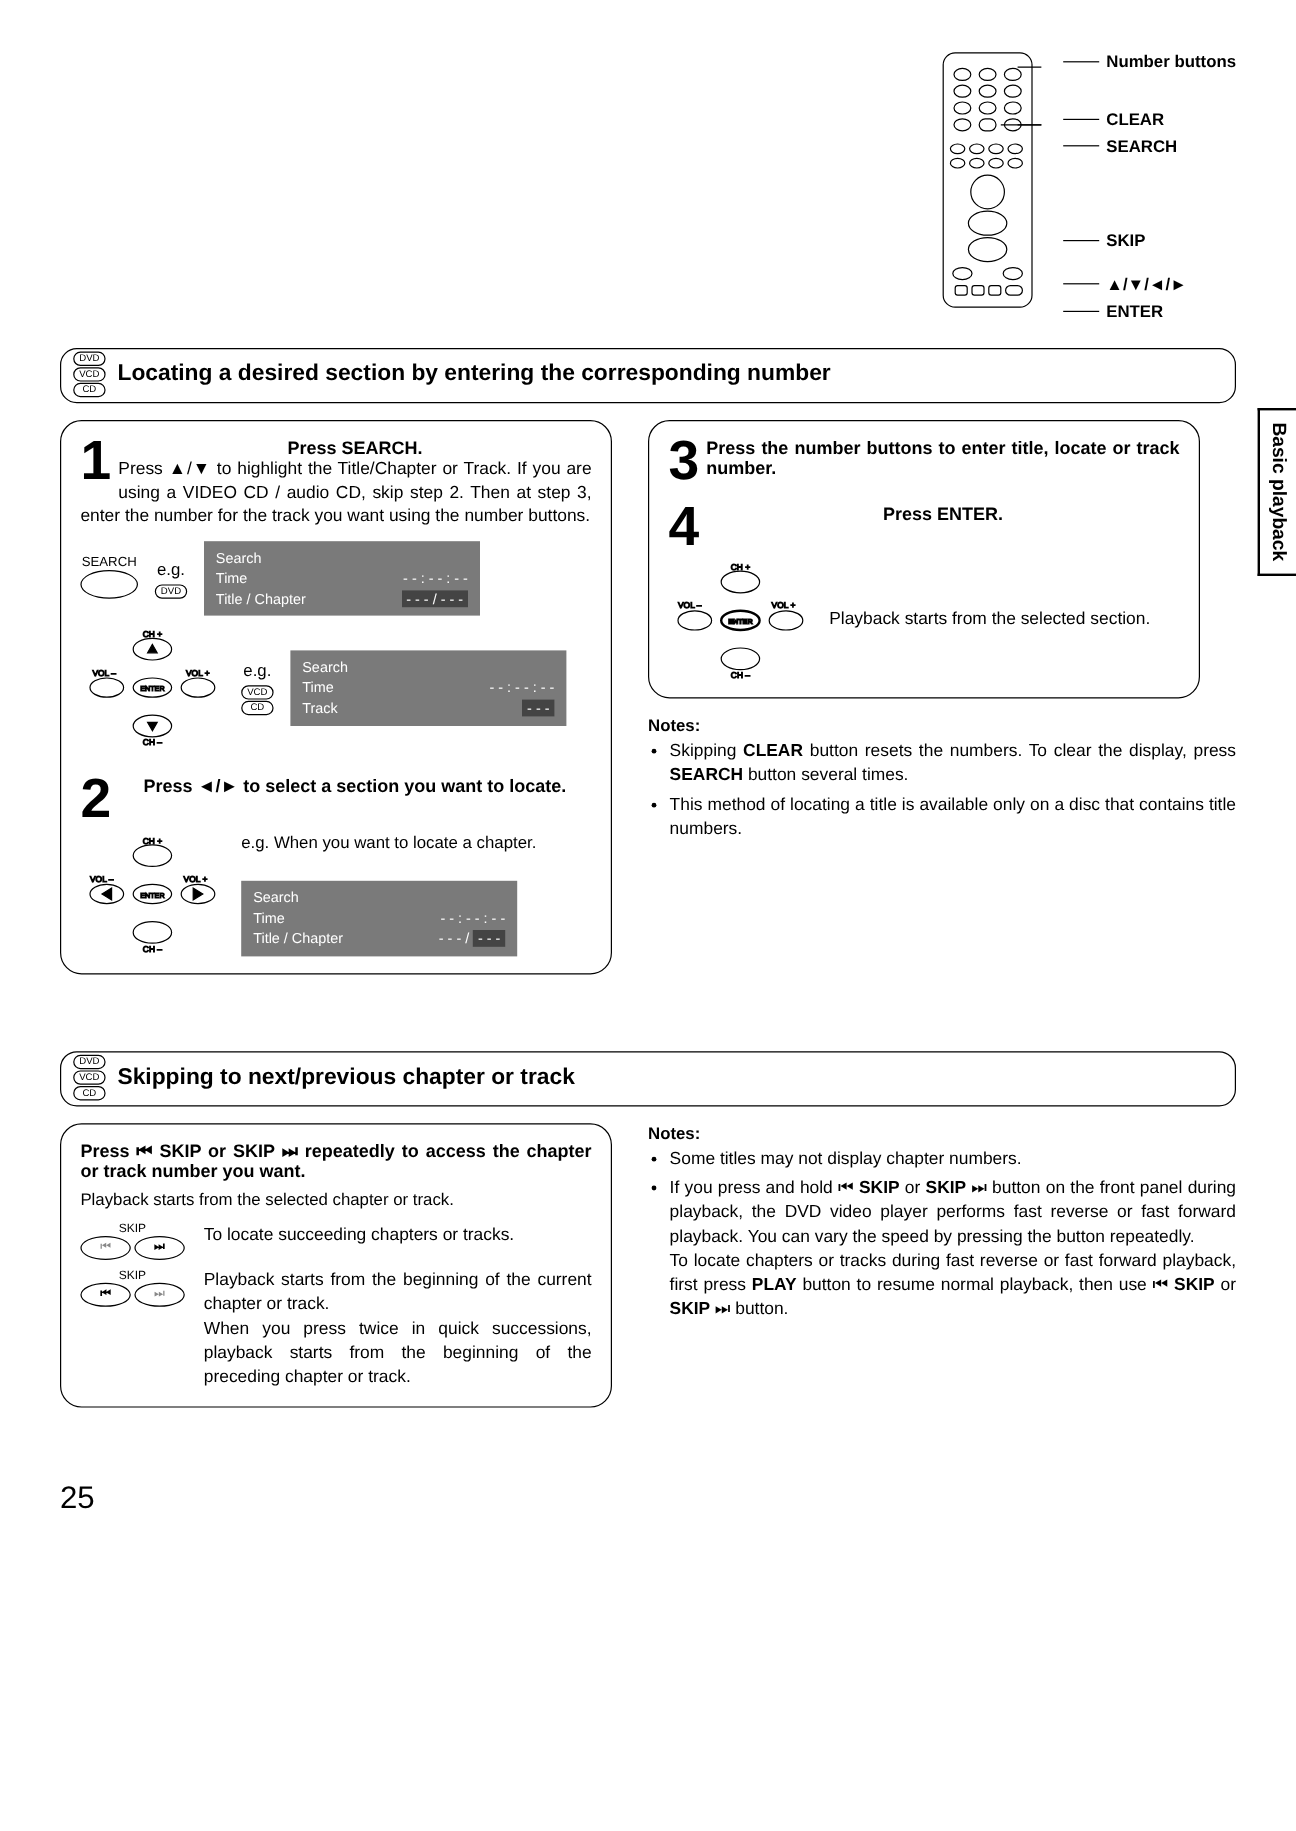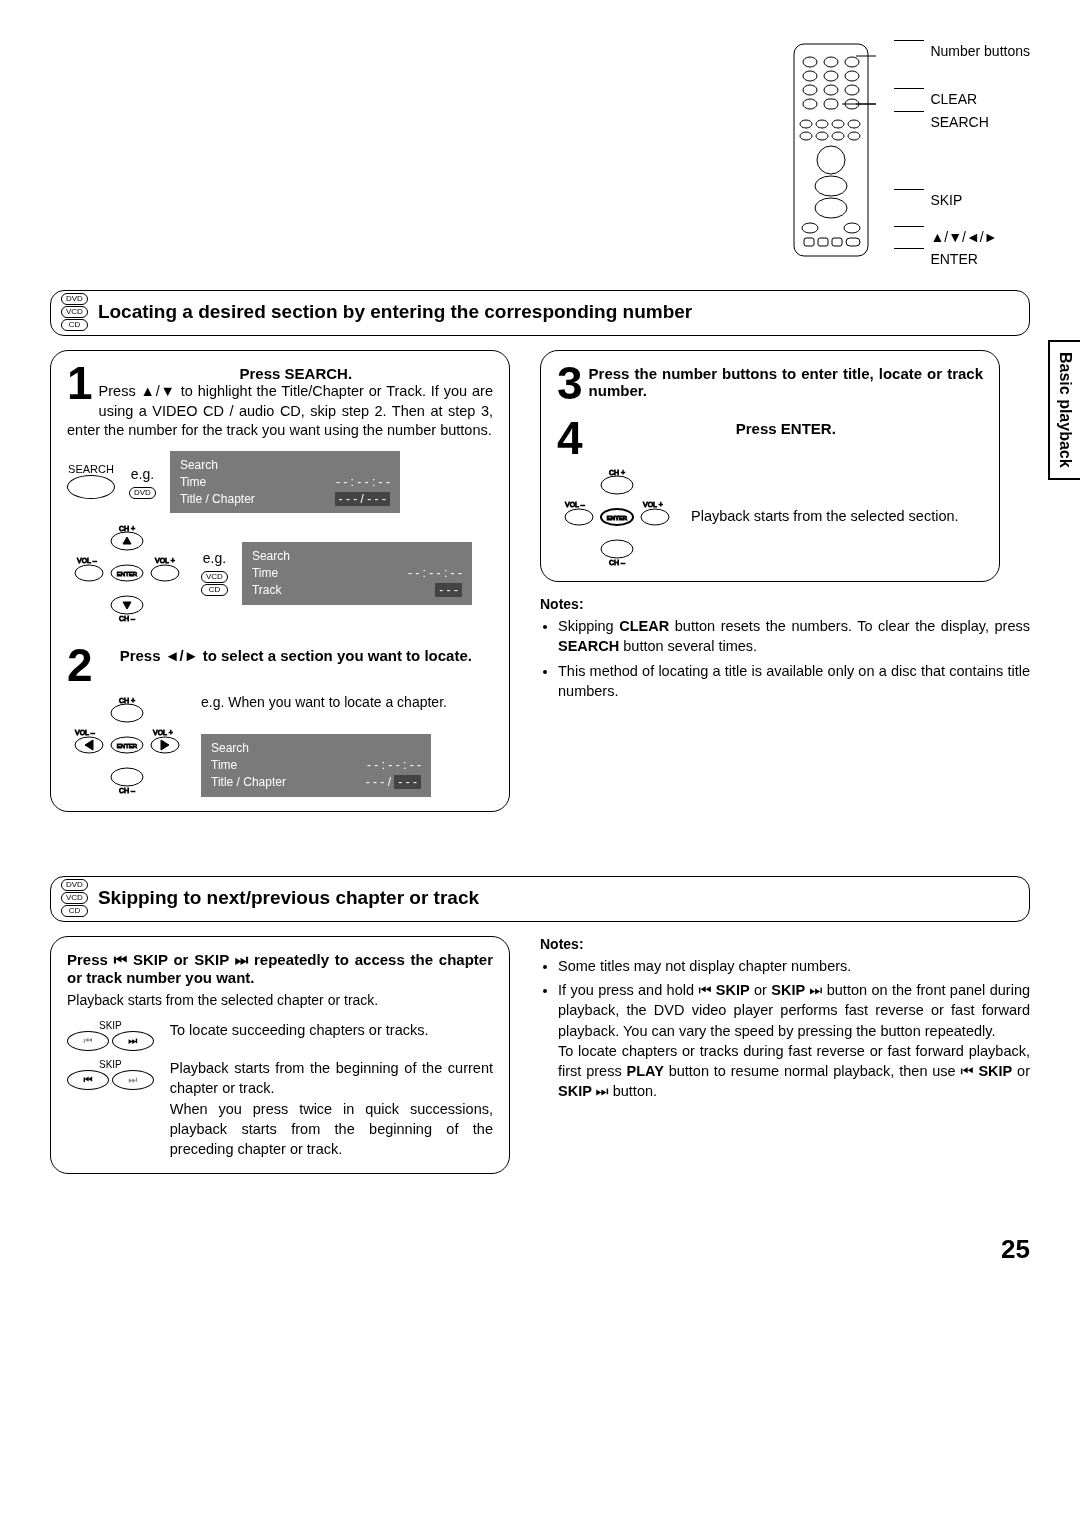--- a/index.html
+++ b/index.html
@@ -160,28 +160,29 @@
     border: 1px solid #000;
     border-radius: 50%;
     width: 40px;
     height: 18px;
     line-height: 18px;
     font-size: 10px;
     text-align: center;
     vertical-align: middle;
   }
   .pagenum {
-    text-align: right;
+    text-align: left;
     font-size: 26px;
-    font-weight: bold;
+    font-weight: normal;
     margin-top: 60px;
   }
   .arrow-line {
     display: flex;
-    align-items: flex-start;
+    align-items: center;
+    font-weight: bold;
   }
   .lead {
     display: inline-block;
     border-top: 1px solid #000;
     width: 30px;
     margin-right: 6px;
   }
 </style>
 </head>
 <body>

